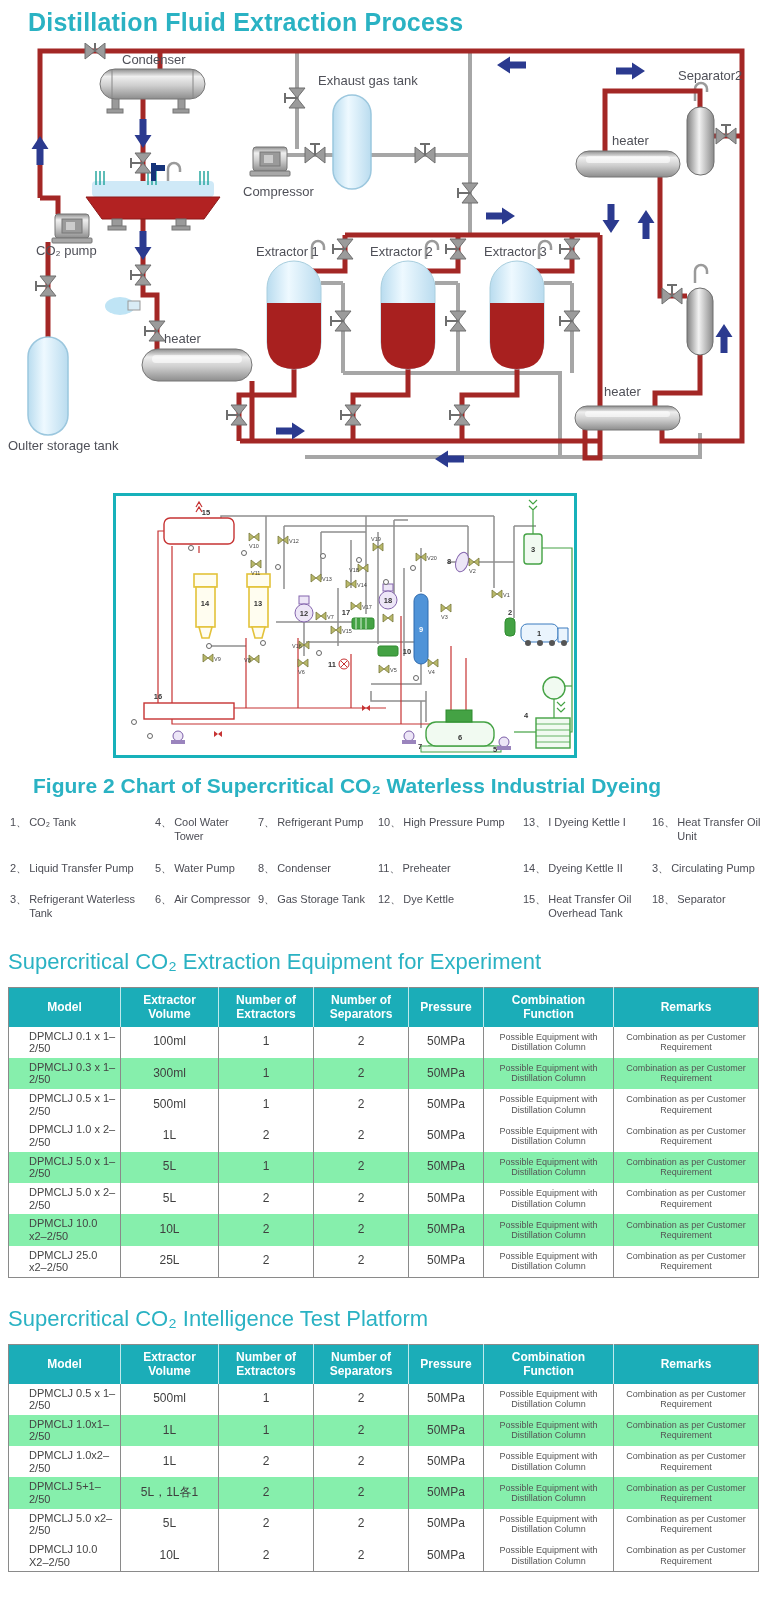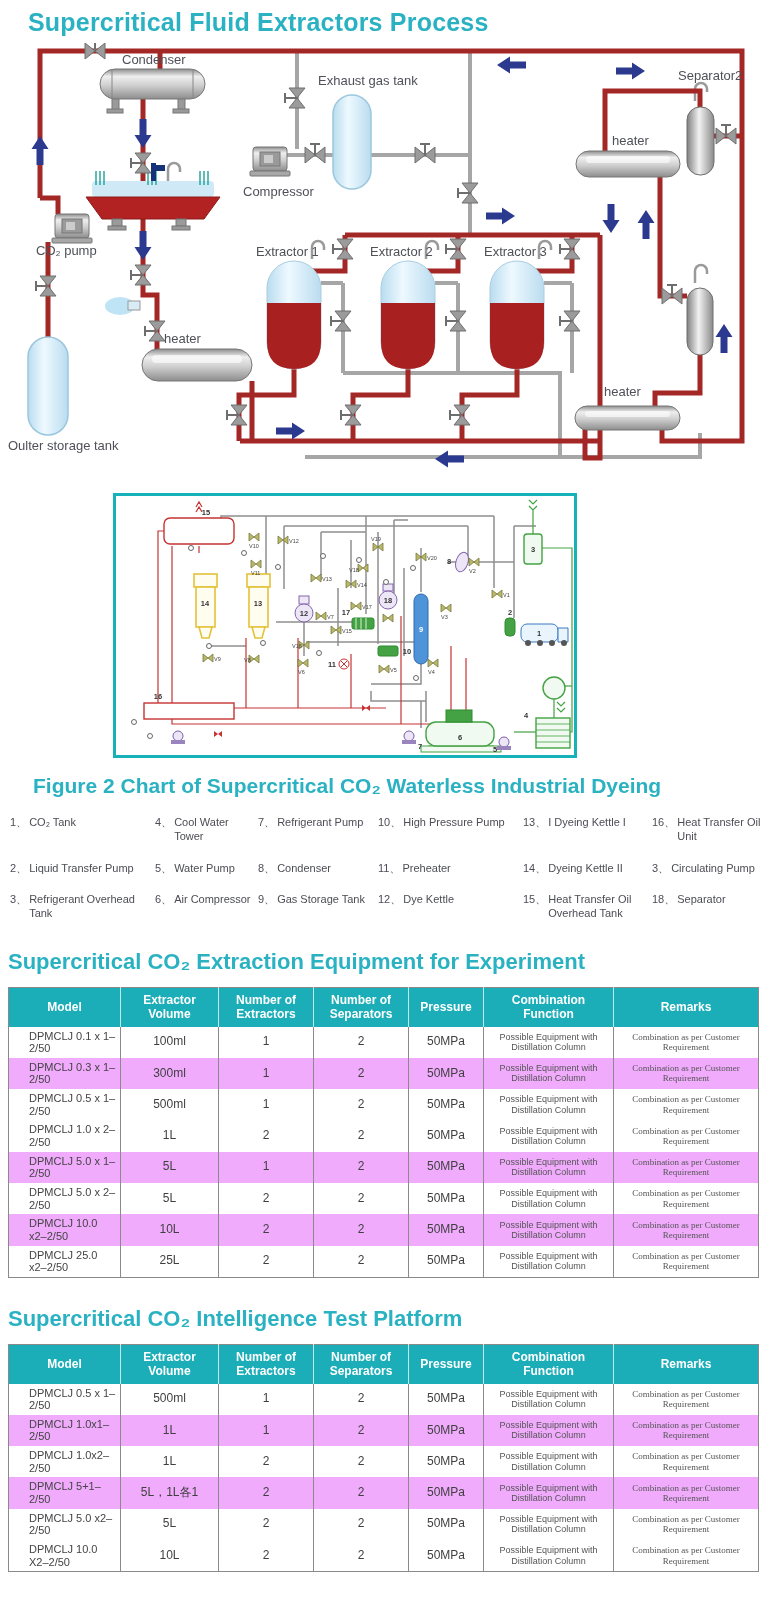--- a/index.html
+++ b/index.html
@@ -1,51 +1,51 @@
 <!DOCTYPE html>
 <html><head>
 <meta charset="utf-8">
 <style>
   html,body{margin:0;padding:0;background:#ffffff;}
   body{width:766px;font-family:"Liberation Sans",sans-serif;}
   .title{color:#2ab2c3;font-size:25px;font-weight:700;margin:8px 0 6px 28px;letter-spacing:.2px;}
   .caption{color:#2ab2c3;font-size:21px;font-weight:700;margin:16px 0 0 33px;}
-  .section{color:#2ab2c3;font-size:22px;font-weight:700;margin:28px 12px 12px 8px;}
+  .section{color:#2ab2c3;font-size:22px;font-weight:400;margin:28px 12px 12px 8px;}
   svg{display:block;}
   .pidbox{width:458px;margin:24px 0 0 113px;border:3px solid #17b1ba;background:#fff;}
   .legend{display:grid;grid-auto-flow:column;grid-template-rows:repeat(3,auto);
           grid-template-columns:140px 98px 115px 140px 124px 128px;
           column-gap:5px;row-gap:18px;margin:18px 4px 0 10px;
           font-size:11px;color:#4c4d55;line-height:1.25;}
   .legend-item{display:flex;}
   .legend-num{white-space:nowrap;margin-right:2px;}
   table{border-collapse:collapse;margin:0 8px;width:750px;table-layout:fixed;border:1px solid #8a8a8a;}
   th{background:#1badb8;color:#fff;font-size:12px;font-weight:700;padding:5px 3px;
      border-right:1px solid #bfe9ec;line-height:1.2;}
   th:last-child{border-right:none;}
   td{border-right:1px solid #8a8a8a;font-size:12px;color:#3f3f3f;text-align:center;
      padding:3px 4px;line-height:1.15;height:21px;}
-  td:last-child{border-right:none;font-family:Liberation Serif, serif;}
+  td:last-child{border-right:none;}
   td.model{text-align:left;padding-left:20px;font-size:11px;color:#444;}
   td.small{font-size:9px;color:#555;}
-  tr.even{background:#f0abfc;}
+  tr.even{background:#86efac;}
   
   .rp{stroke:#a32725;stroke-width:5;fill:none;}
   .gp{stroke:#a6a6a6;stroke-width:4;fill:none;}
   .lbl{fill:#4f5058;font-size:13px;}
   .pg{stroke:#8f8f8f;stroke-width:1.5;fill:none;}
   .pr{stroke:#c63333;stroke-width:1.2;fill:none;}
   .pgr{stroke:#44a244;stroke-width:1.2;fill:none;}
   .pn{fill:#333;font-size:7.5px;font-weight:700;text-anchor:middle;}
   .vl{fill:#444;font-size:5.5px;}
 </style>
 </head>
 <body>
 
-<h1 class="title">Supercritical Fluid Extractors Process</h1>
+<h1 class="title">Distillation Fluid Extraction Process</h1>
 
 <svg width="766" height="426" viewBox="0 0 766 426">
   <defs>
     <linearGradient id="cyl" x1="0" y1="0" x2="0" y2="1">
       <stop offset="0" stop-color="#8d8d8d"></stop>
         <stop offset="0.25" stop-color="#efefef"></stop>
       <stop offset="0.55" stop-color="#cfcfcf"></stop>
         <stop offset="1" stop-color="#8d8d8d"></stop>
     </linearGradient>
     <linearGradient id="blu" x1="0" y1="0" x2="1" y2="0">
@@ -464,21 +464,21 @@
     <div class="legend-item">
       <span class="legend-num">1、</span>
       <span>CO₂ Tank</span>
     </div>
     <div class="legend-item">
       <span class="legend-num">2、</span>
       <span>Liquid Transfer Pump</span>
     </div>
     <div class="legend-item">
       <span class="legend-num">3、</span>
-      <span>Refrigerant Overhead Tank</span>
+      <span>Refrigerant Waterless Tank</span>
     </div>
     <div class="legend-item">
       <span class="legend-num">4、</span>
       <span>Cool Water Tower</span>
     </div>
     <div class="legend-item">
       <span class="legend-num">5、</span>
       <span>Water Pump</span>
     </div>
     <div class="legend-item">

